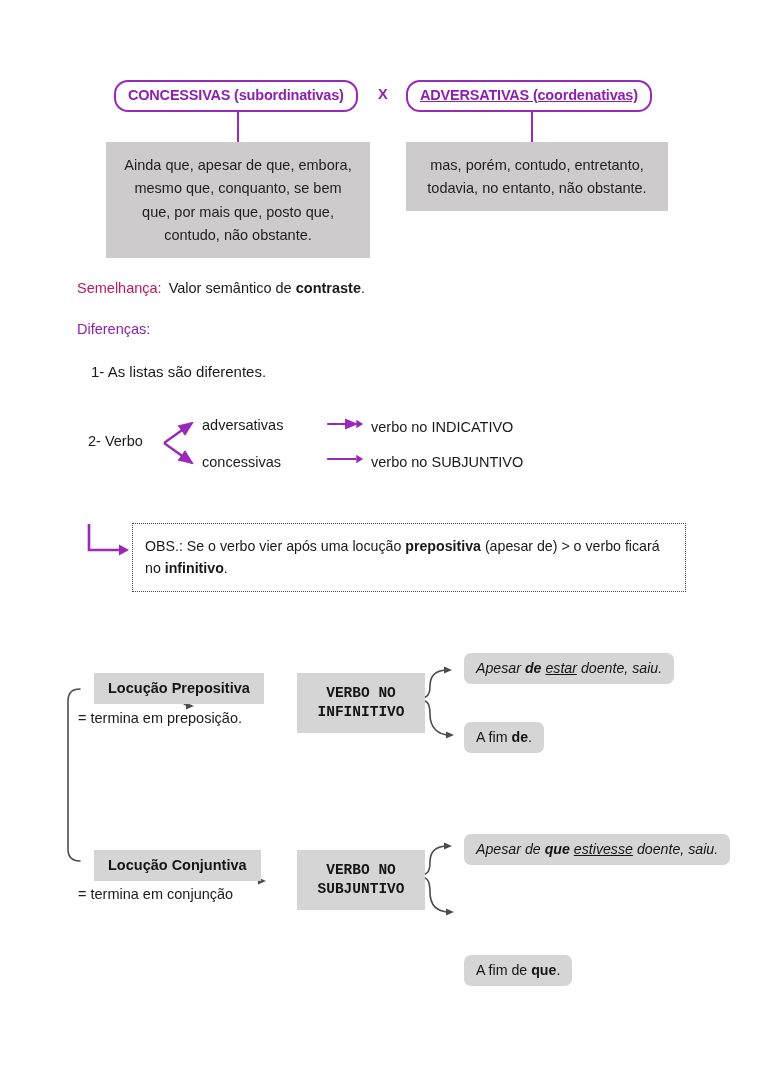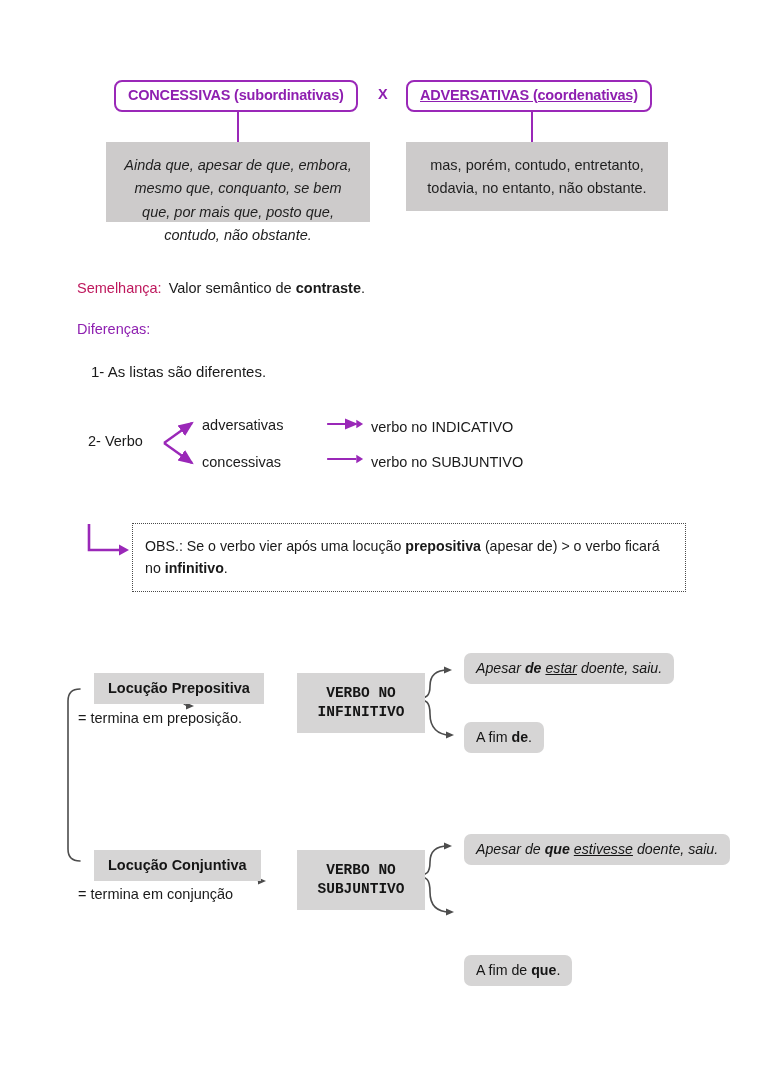--- a/index.html
+++ b/index.html
@@ -13,21 +13,21 @@
     position: relative;
     font-family: "Liberation Sans", sans-serif;
     color: #1a1a1a;
     overflow: hidden;
   }
 
   
   .pill {
     position: absolute;
     border: 2px solid #9a28b8;
-    border-radius: 8px;
+    border-radius: 14px;
     color: #8e1fb0;
     font-weight: bold;
     font-size: 14.5px;
     letter-spacing: -0.2px;
     padding: 6px 12px 7px 12px;
     white-space: nowrap;
     box-sizing: border-box;
     background: #ffffff;
     line-height: 1;
   }
@@ -66,21 +66,21 @@
   .gray-list {
     position: absolute;
     background: #cdcbcb;
     box-sizing: border-box;
     text-align: center;
     font-size: 14.5px;
     line-height: 1.62;
     color: #1f1f1f;
     padding: 12px 14px;
   }
-  #gray-concessivas { left: 106px; top: 142px; width: 264px; height: 80px; font-style: italic; }
+  #gray-concessivas { left: 106px; top: 142px; width: 264px; height: 116px; }
   #gray-adversativas { left: 406px; top: 142px; width: 262px; height: 69px; }
 
   
   .purple-label { color: #be185d; }
   #semelhanca {
     position: absolute; left: 77px; top: 278px;
     font-size: 14.5px; line-height: 1.4;
   }
   #semelhanca .body { color: #1a1a1a; margin-left: 7px; }
   #diferencas {

